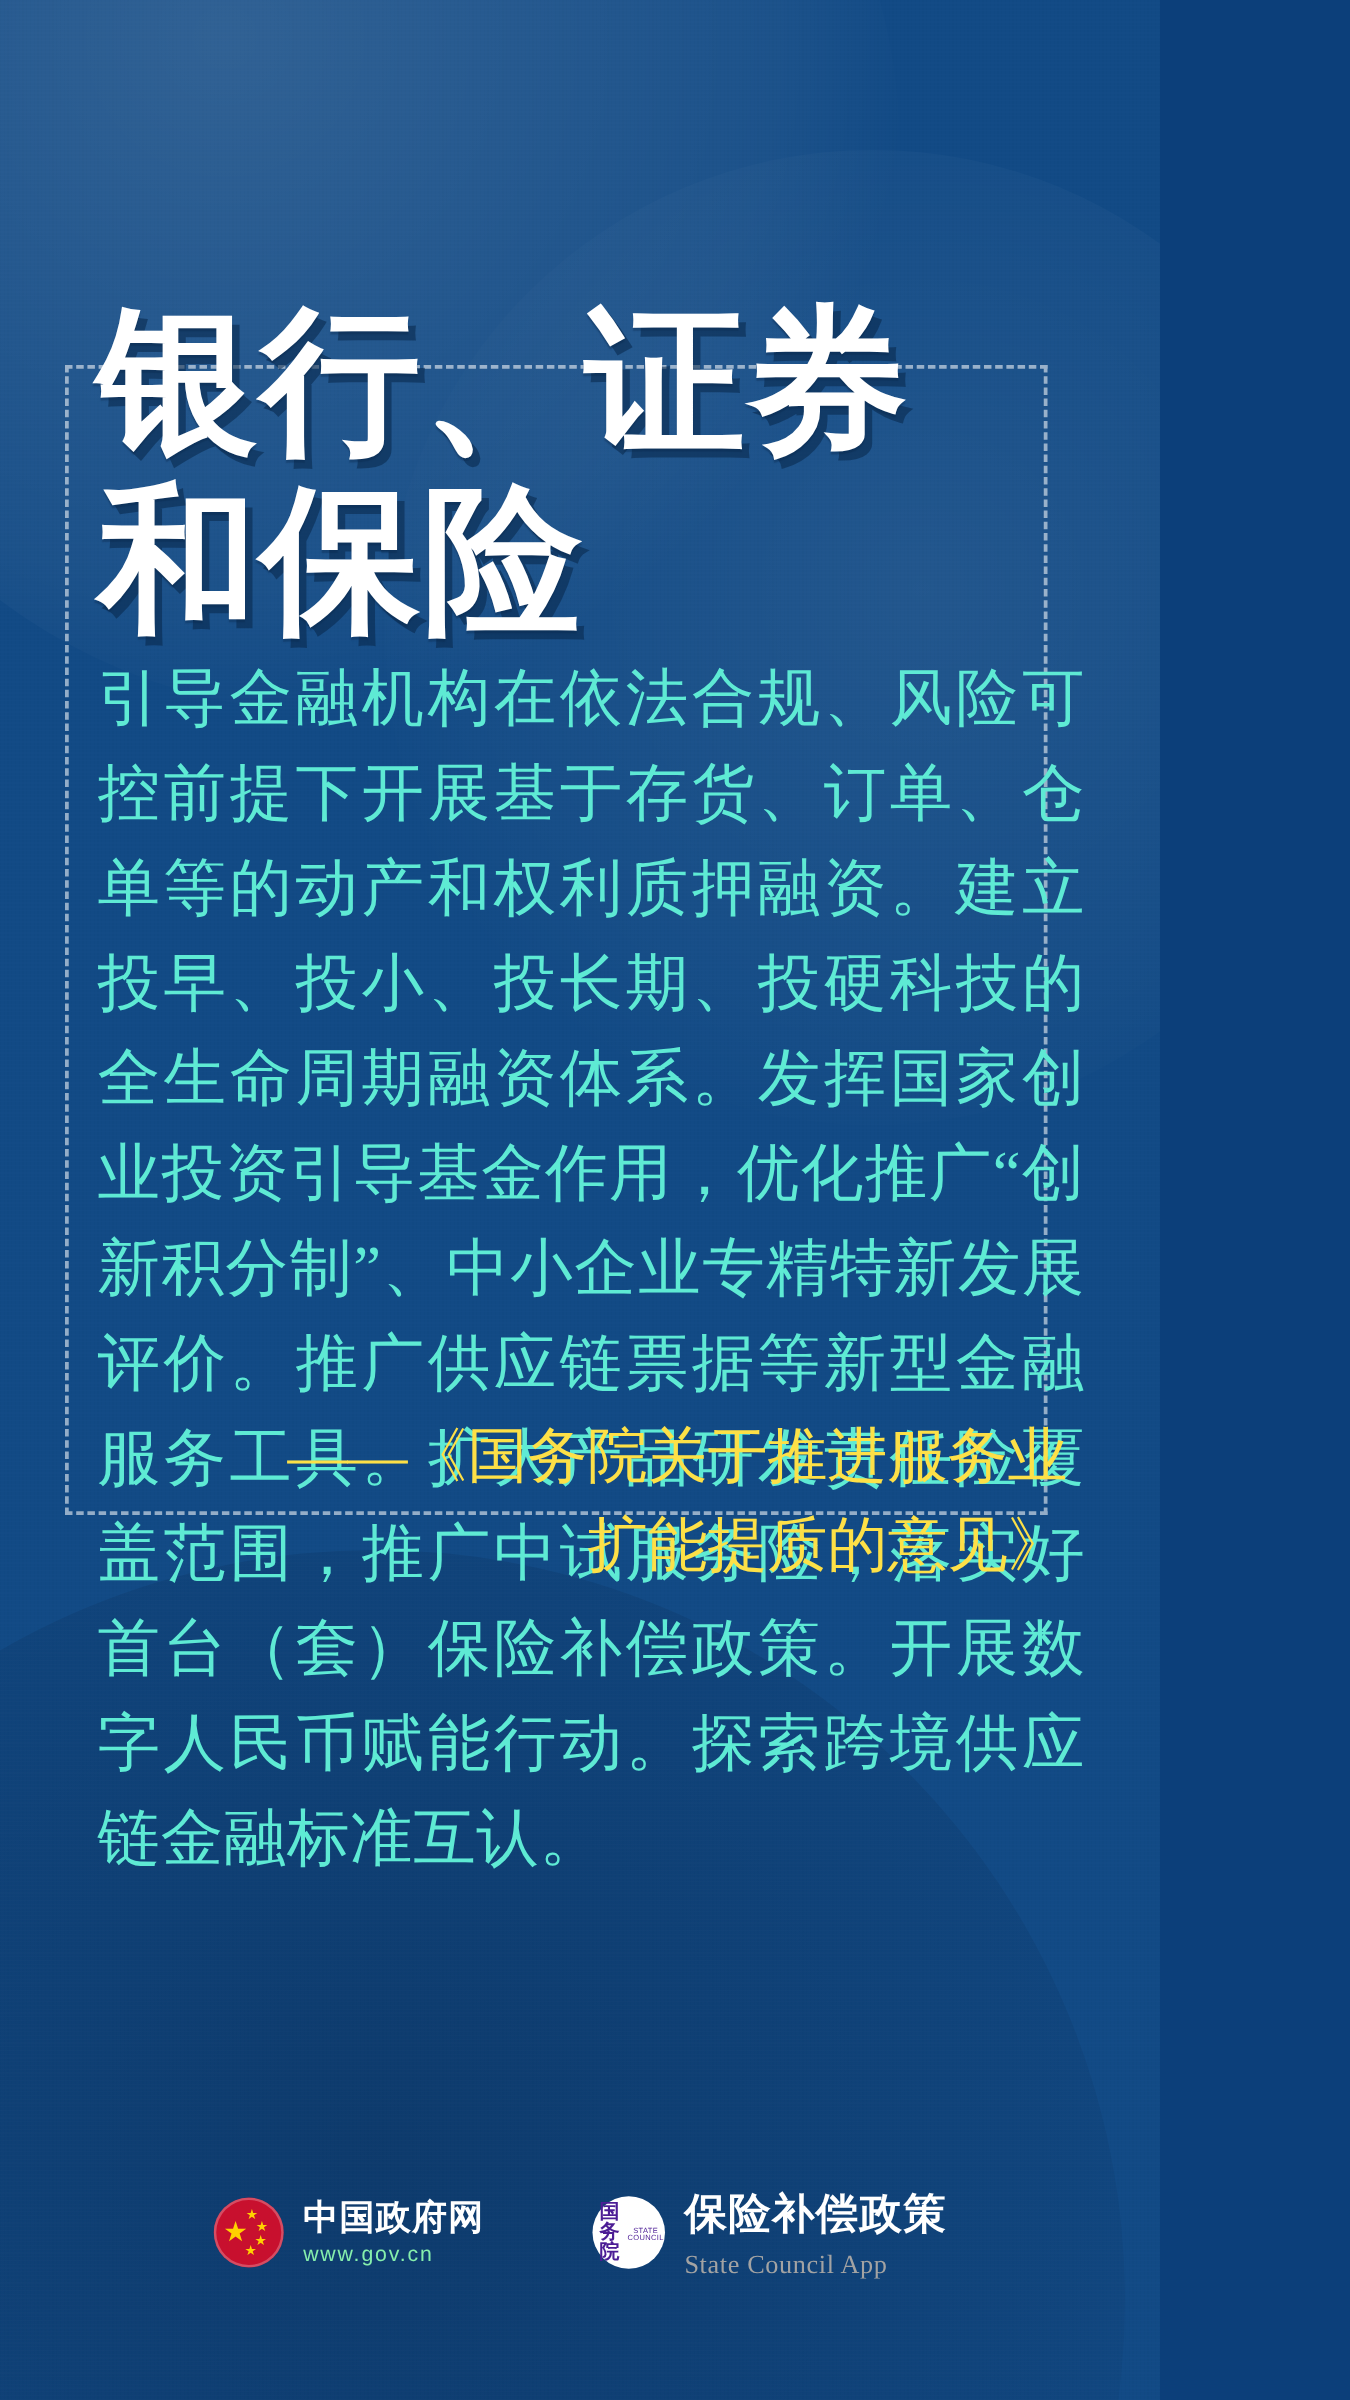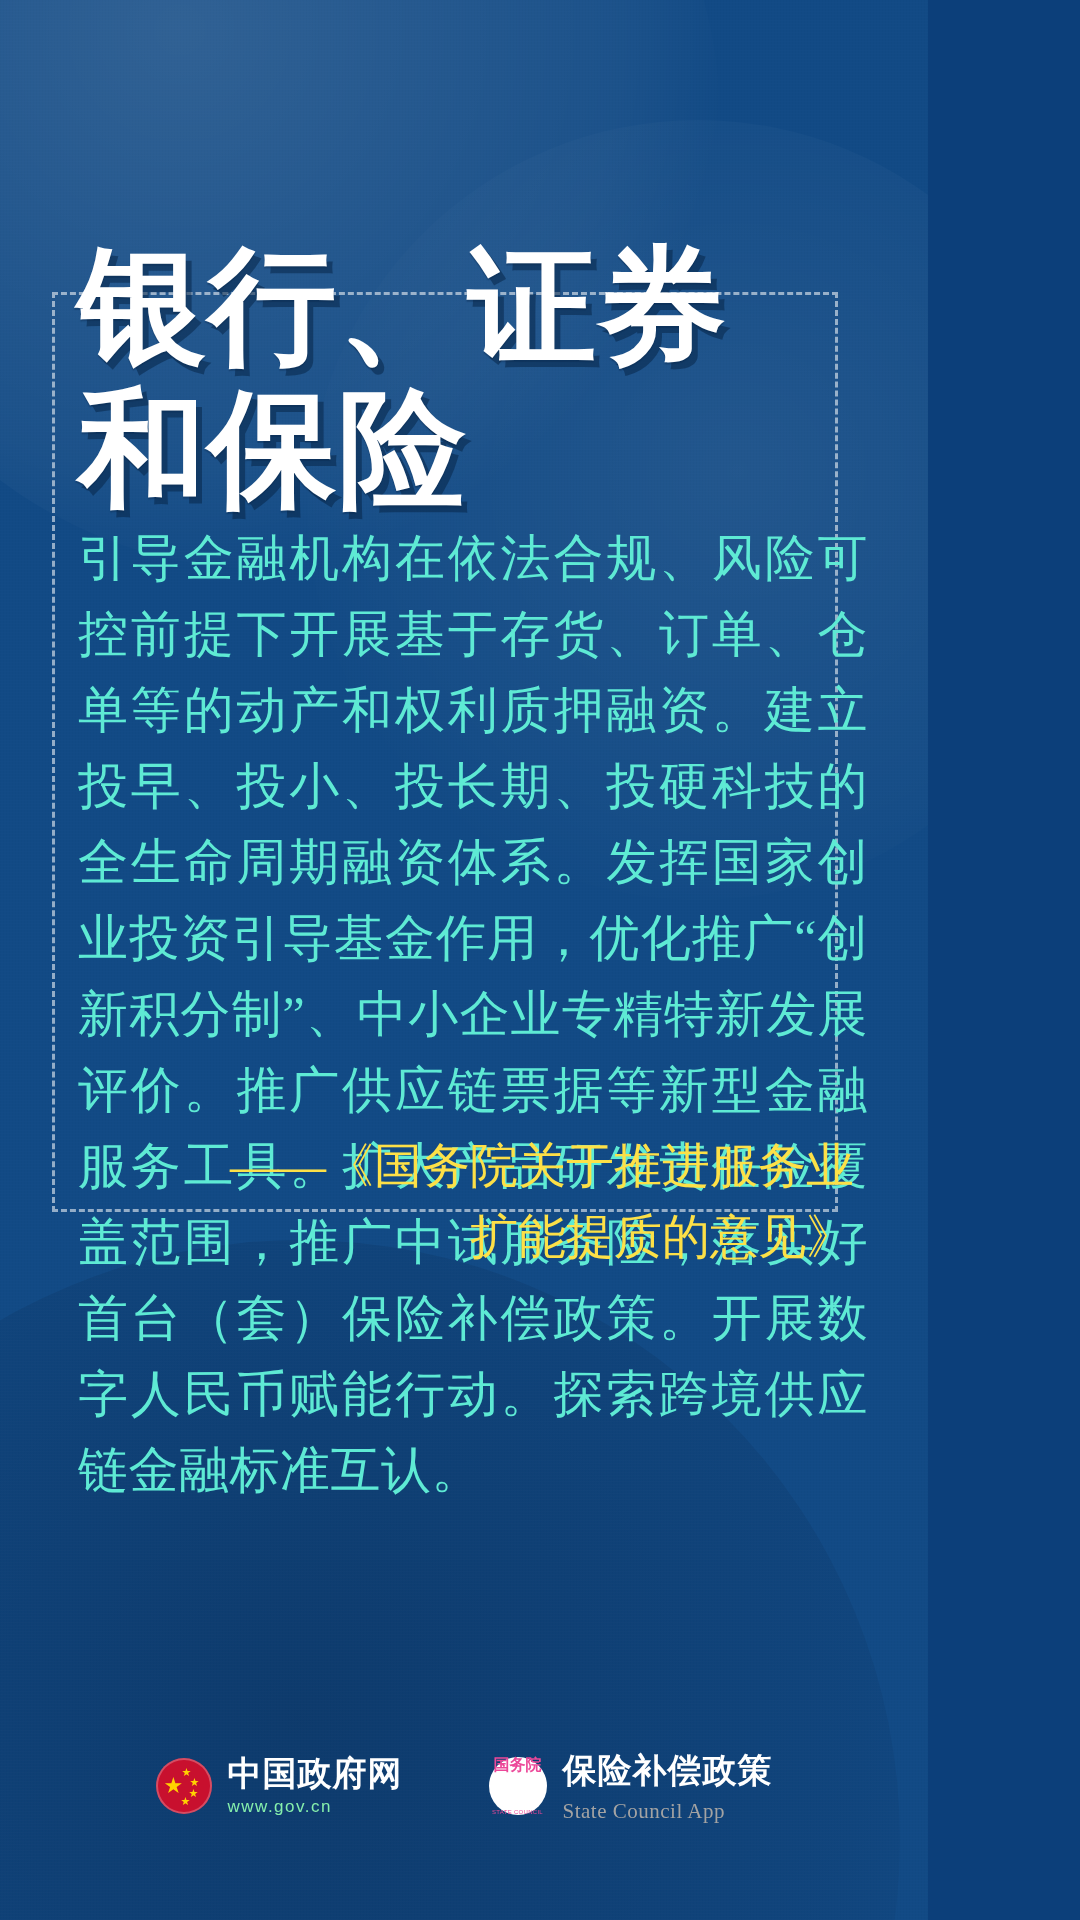--- a/index.html
+++ b/index.html
@@ -149,40 +149,40 @@
   .emblem .s5 { left: 25px; top: 38px; font-size: 11px; }
 
   .brand-text {
     display: flex;
     flex-direction: column;
     justify-content: center;
     line-height: 1.1;
   }
   .brand-name {
     color: #ffffff;
-    font-size: 34px;
+    font-size: 28px;
     font-weight: bold;
     letter-spacing: 1px;
     font-family: "Liberation Sans", sans-serif;
   }
   .brand-url {
     color: #86efac;
     font-size: 17px;
     letter-spacing: 1.5px;
     margin-top: 5px;
     font-family: "Liberation Sans", sans-serif;
   }
   .sc-badge {
     width: 58px;
     height: 58px;
     border-radius: 50%;
     background: #ffffff;
-    color: #ec4899;
-    display: flex;
-    flex-direction: column;
+    color: #4c1d95;
+    display: flex;
+    flex-direction: row;
     align-items: center;
     justify-content: space-between;
     flex: 0 0 auto;
     text-align: center;
   }
   .sc-badge .cn {
     font-size: 16px;
     font-weight: bold;
     letter-spacing: 0;
     line-height: 1;

